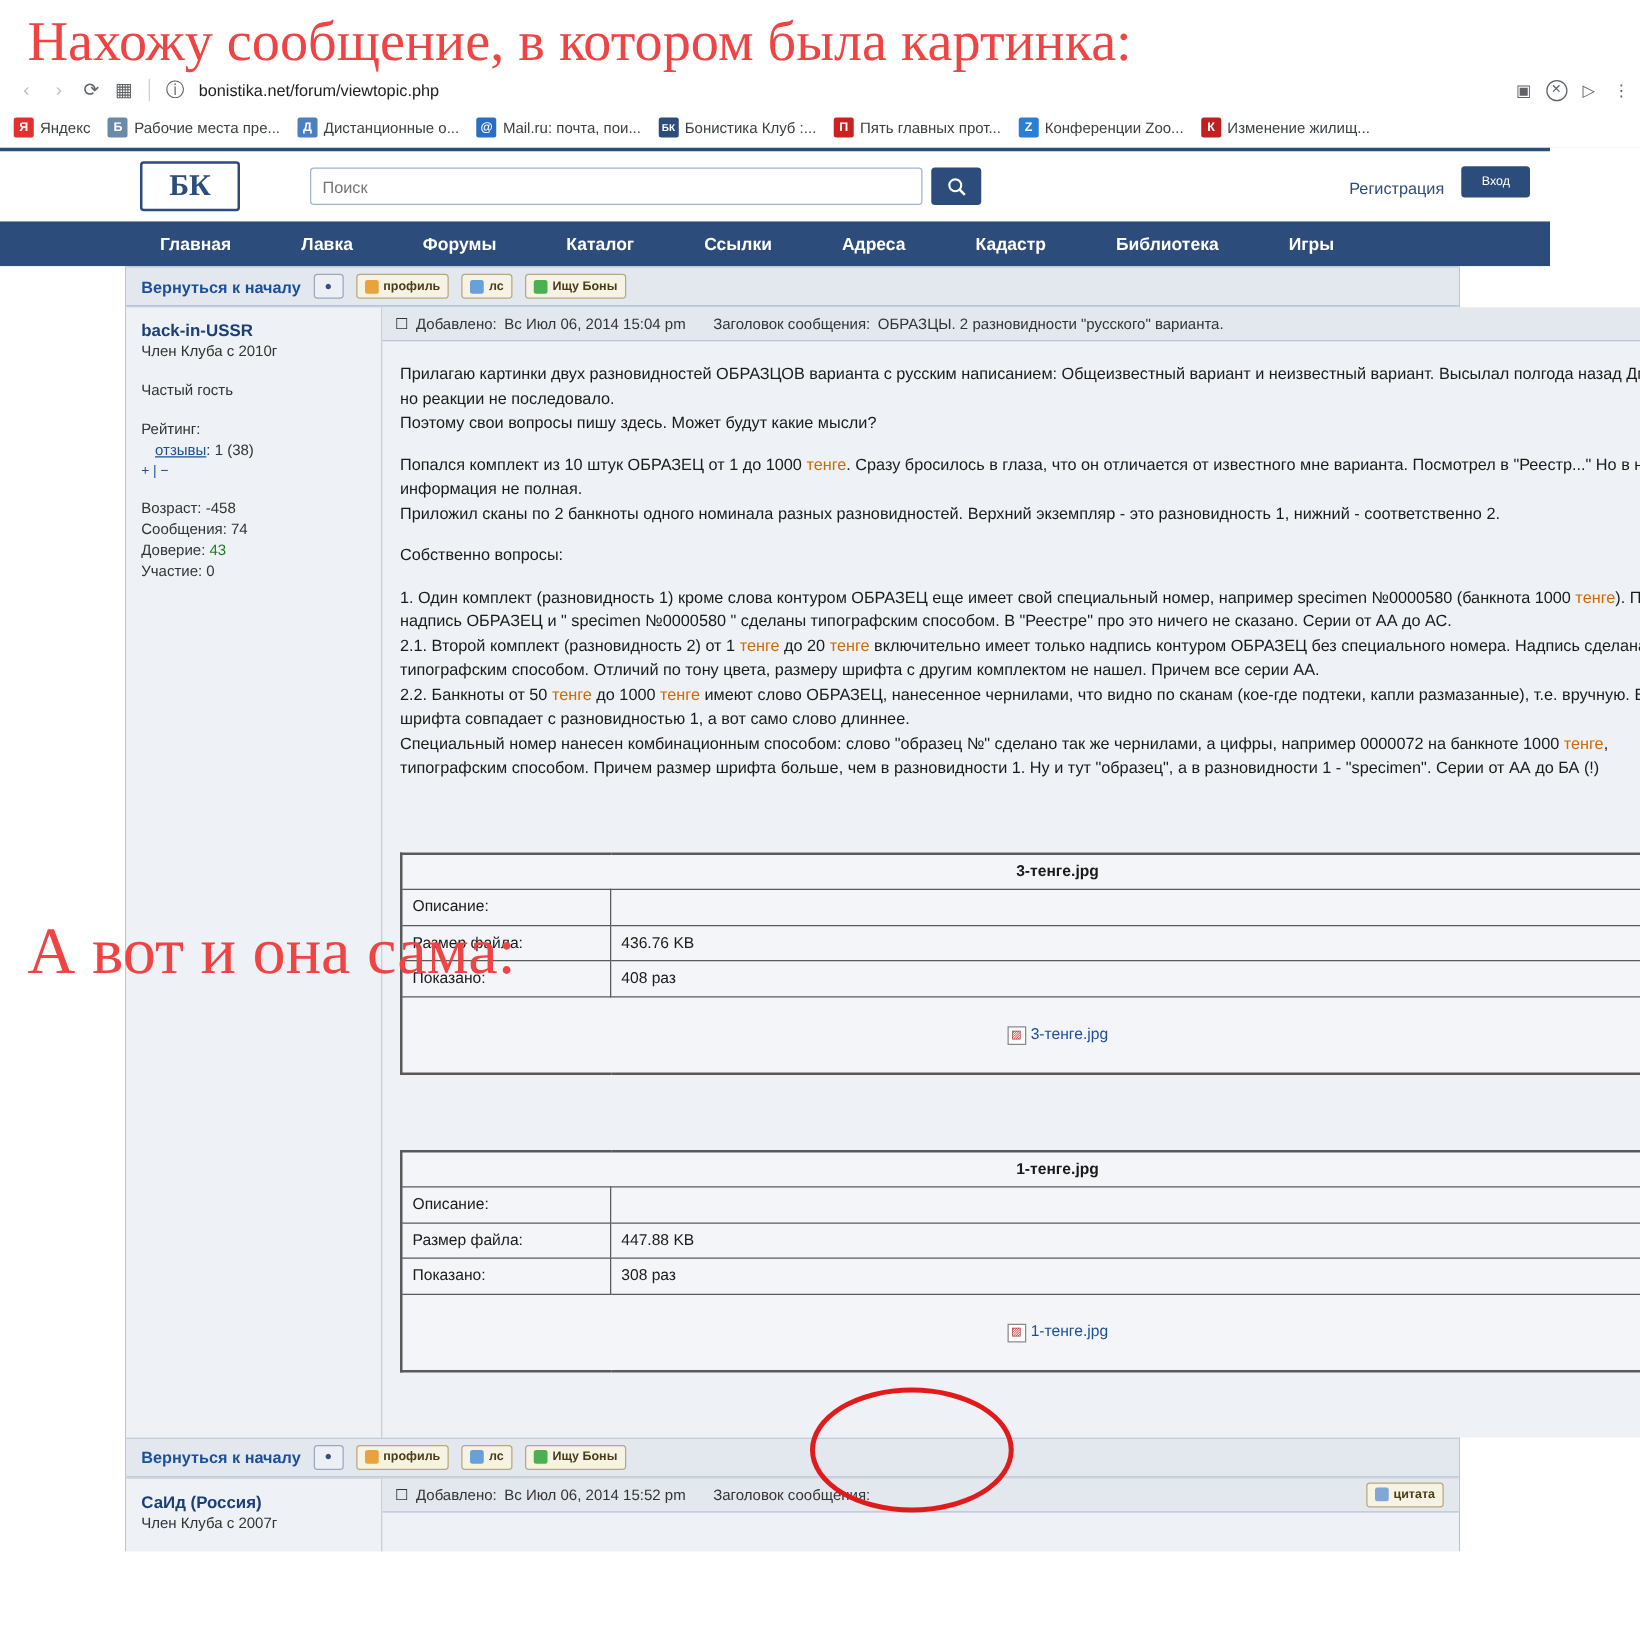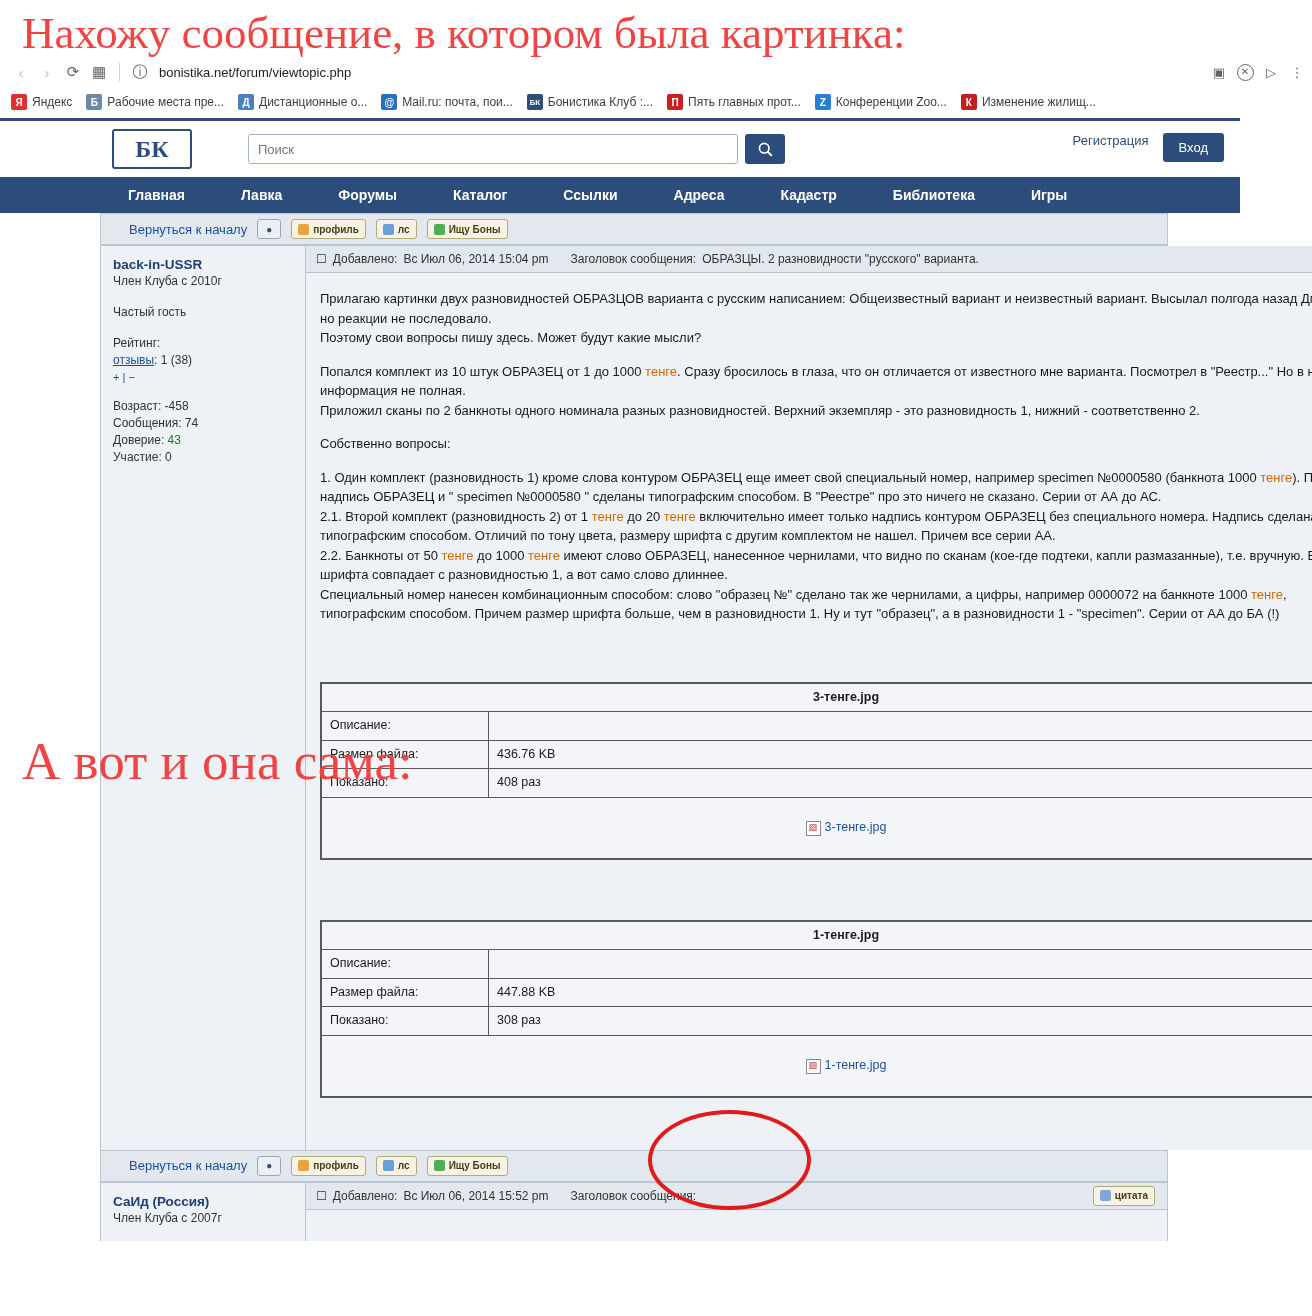--- a/index.html
+++ b/index.html
@@ -213,32 +213,32 @@
     color: #fff;
     display: flex;
     align-items: center;
     justify-content: center;
   }
   #header-right {
     position: absolute;
     right: 16px;
     top: 12px;
     display: flex;
-    align-items: flex-start;
+    align-items: flex-end;
     gap: 14px;
   }
   #reg-link {
     color: #2c4d7c;
     font-size: 13px;
     text-decoration: none;
   }
   #login-btn {
     background: #2c4d7c;
     color: #fff;
-    font-size: 13px;
+    font-size: 10px;
     padding: 7px 16px;
     border: none;
     border-radius: 3px;
   }
 
   
   #site-nav {
     height: 36px;
     background: #2c4d7c;
     display: flex;
@@ -273,23 +273,22 @@
     border-bottom: 1px solid #b9c4d4;
     height: 30px;
     display: flex;
     align-items: center;
     padding: 0 12px;
     gap: 10px;
   }
   .back-link {
     color: #1b4f9c;
     font-size: 13px;
-    font-weight: normal;
+    font-weight: bold;
     text-decoration: none;
-    margin-left: 16px;
   }
   .mini-btn {
     display: inline-flex;
     align-items: center;
     gap: 4px;
     height: 18px;
     padding: 0 6px;
     background: #f6f2e4;
     border: 1px solid #b8a97c;
     border-radius: 3px;
@@ -332,21 +331,21 @@
     line-height: 17px;
     border-right: 1px solid #b9c4d4;
     background: #eef1f5;
   }
   .author {
     color: #1b3f77;
     font-weight: bold;
     font-size: 13.5px;
   }
   .meta-green { color: #1f7a1f; }
-  .meta-link { color: #1b4f9c; text-decoration: underline; }
+  .meta-link { color: #1b4f9c; text-decoration: underline; margin-left: 11px; }
   .plusminus {
     color: #1b4f9c;
     font-size: 11px;
   }
   .post-right {
     flex: 1 1 auto;
     background: #eef1f5;
   }
   .post-head {
     height: 26px;

